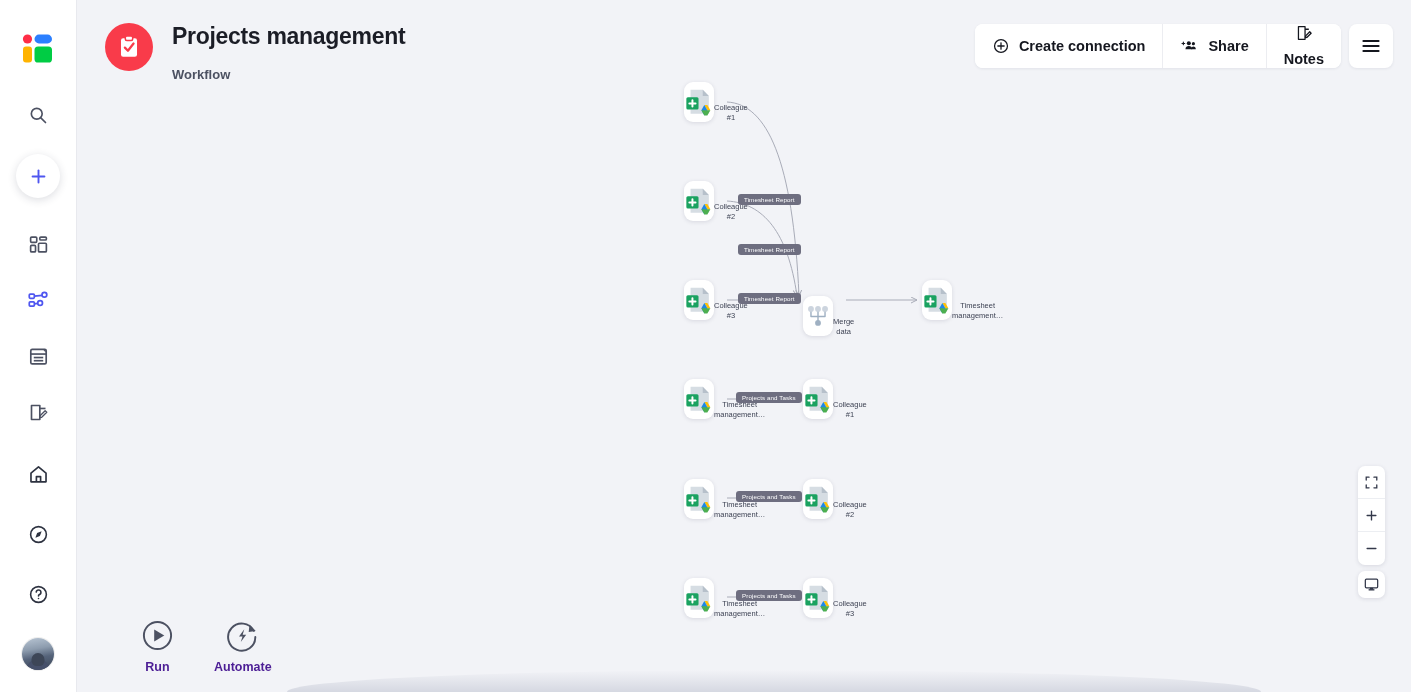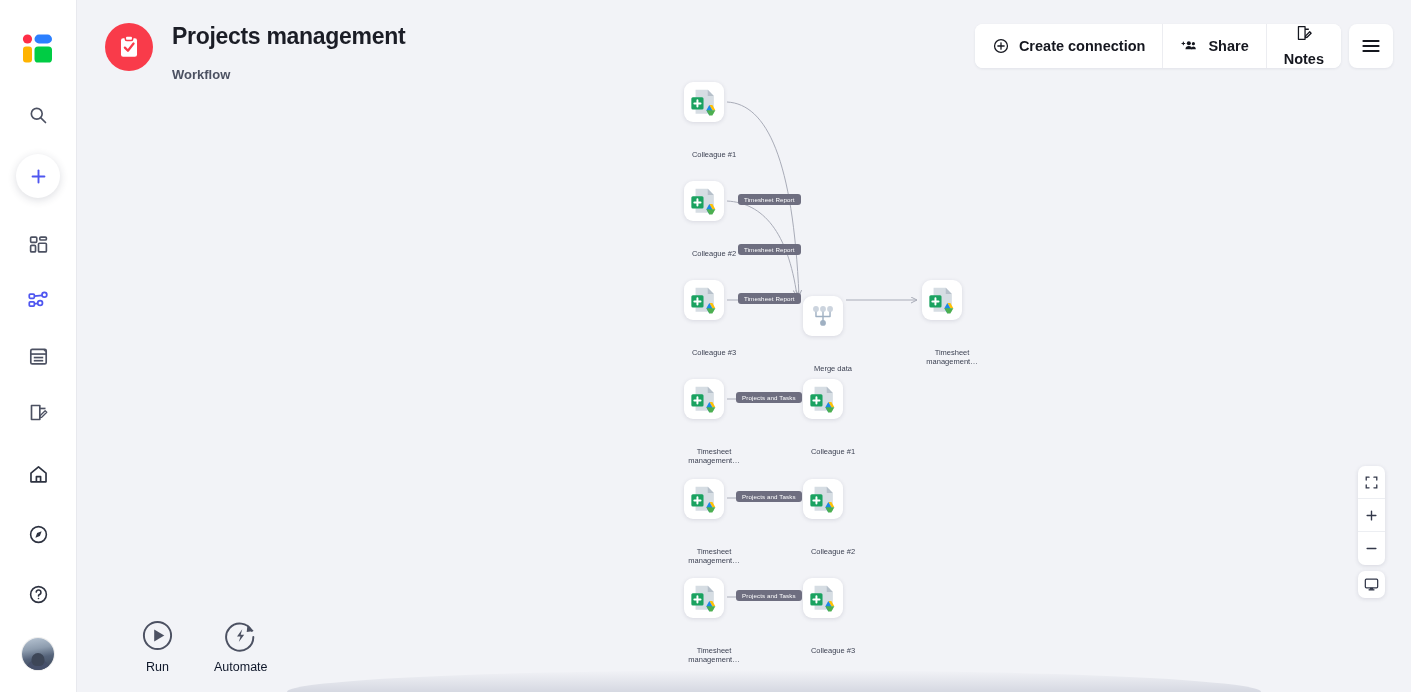--- a/index.html
+++ b/index.html
@@ -181,24 +181,22 @@
   .canvas-svg {
     position: absolute;
     left: 0; top: 0;
     width: 1334px; height: 692px;
   }
 
   .node {
     position: absolute;
     width: 40px;
     display: flex;
-    flex-direction: column;
-    align-items: flex-start;
-    cursor: pointer;
-    gap: 22px;
+    align-items: flex-end;
+    cursor: pointer;
   }
   .node-box {
     width: 40px; height: 40px;
     background: #fff;
     border-radius: 9px;
     box-shadow: 0 1px 4px rgba(35,40,70,0.13);
     display: flex; align-items: center; justify-content: center;
     position: relative;
   }
   .node-label {
@@ -275,22 +273,22 @@
     z-index: 6;
   }
   .baction {
     display: flex; flex-direction: column; align-items: center;
     cursor: pointer;
     color: #4c5162;
   }
   .baction .blabel {
     margin-top: 8px;
     font-size: 12.5px;
-    font-weight: normal;
-    color: #0f172a;
+    font-weight: bold;
+    color: #4c1d95;
   }
 
   .bottom-shadow {
     position: absolute;
     left: 210px; right: 150px;
     bottom: 0;
     height: 22px;
     background: linear-gradient(to top, rgba(190,194,208,0.55), rgba(190,194,208,0));
     border-radius: 50% 50% 0 0 / 100% 100% 0 0;
     pointer-events: none;

